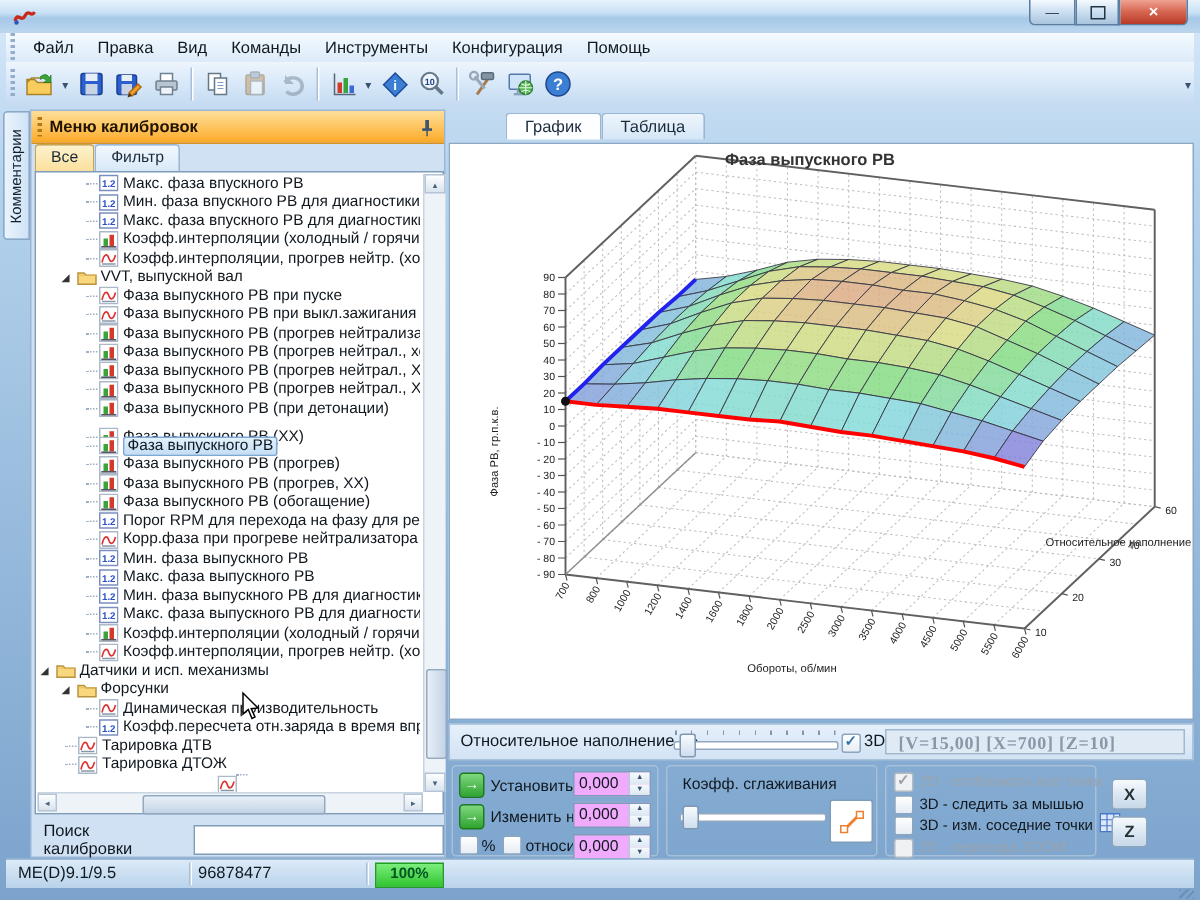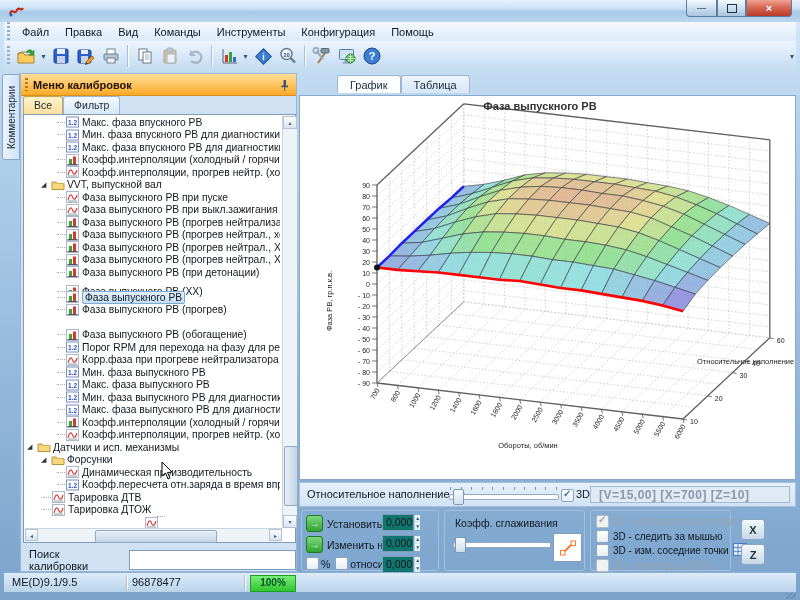--- a/index.html
+++ b/index.html
@@ -74,29 +74,29 @@
   .fill-label{left:7px;top:5px;font-size:11px;color:#10181f;}
   .slider-ticks{height:3px;background:repeating-linear-gradient(90deg,#8496a8 0 1px,transparent 1px 10.6px);}
   .slider-track{height:4px;background:#fff;border:1px solid #93a8c0;border-radius:2px;}
   .slider-thumb{position:absolute;width:9px;height:14px;background:linear-gradient(180deg,#f8fbfd,#cfdeee);
     border:1px solid #7f98b5;border-radius:2px;}
   .cb{width:11px;height:11px;background:linear-gradient(180deg,#fff,#e6edf4);border:1px solid #8da6c0;border-radius:2px;position:relative;flex:none;}
   .cb.checked::after{content:"✓";color:#2f76b0;font-size:10px;font-weight:bold;position:absolute;left:1px;top:-2px;}
   .cb.dis{background:#f0f1f2;border-color:#b2bac2;}
   .cb.dis::after{color:#98a0a8;}
   .vxz{left:290px;top:3px;width:200px;height:17px;background:#dfeaf5;border:1px solid #a2b8ce;
-    font-size:12px;font-weight:bold;color:#8b97a8;padding:1px 0 0 8px;box-sizing:border-box;letter-spacing:0.5px;}
+    font-size:12px;font-weight:bold;color:#8b97a8;padding:1px 0 0 8px;box-sizing:border-box;letter-spacing:0.5px;font-family:Liberation Serif, serif;}
   
   .ctrlrow{left:299px;top:509px;width:497px;height:63px;}
   .grp{position:absolute;border:1px solid #a6c0da;border-radius:3px;box-sizing:border-box;}
   .garow{position:absolute;display:flex;align-items:center;}
   .gbtn{width:15px;height:15px;border-radius:3px;border:1px solid #1d7a1d;background:linear-gradient(180deg,#7ed87e,#2fa42f);
     color:#fff;font-size:10px;font-weight:bold;display:flex;align-items:center;justify-content:center;flex:none;}
   .galabel{font-size:10.5px;color:#10181f;margin-left:4px;}
-  .spin{position:absolute;width:32px;height:17px;background:#0f766e;border:1px solid #7f9db9;box-sizing:border-box;display:flex;}
+  .spin{position:absolute;width:52px;height:17px;background:#f0abfc;border:1px solid #7f9db9;box-sizing:border-box;display:flex;}
   .spin .val{flex:1;font-size:10.5px;padding:1px 2px 0 3px;color:#10181f;}
   .spin .arr{width:13px;display:flex;flex-direction:column;border-left:1px solid #b8c8d8;}
   .spin .arr div{flex:1;font-size:5px;color:#3a5272;text-align:center;line-height:7px;background:linear-gradient(180deg,#f6fafd,#dbe7f2);}
   .smbtn{position:absolute;width:27px;height:27px;background:#fff;border:1px solid #7f9db9;border-radius:2px;
     display:flex;align-items:center;justify-content:center;}
   .optrow{position:absolute;display:flex;align-items:center;height:13px;}
   .optrow .lbl{font-size:10px;color:#10181f;margin-left:4px;white-space:nowrap;}
   .optrow.dis .lbl{color:#9aa4ae;}
   .xzbtn{position:absolute;width:22px;height:19px;border:1px solid #8da6c0;border-radius:3px;
     background:linear-gradient(180deg,#f6fafd,#d8e4f0 60%,#c8d8e8);font-size:11px;font-weight:bold;color:#233;
@@ -410,20 +410,30 @@
         </div>
         <div class="trow" style="top: 187.5px;">
           <span class="stub" style="margin-left:32px"></span>
           <span class="ticon"><svg width="13" height="12">
               <rect x="0.5" y="0.5" width="12" height="11" fill="#fff" stroke="#aab8c8"></rect>
               <rect x="3" y="5" width="3" height="5" fill="#3aa33a"></rect>
               <rect x="7" y="2.5" width="3" height="7.5" fill="#d33a2a"></rect>
               <line x1="1.5" y1="10.5" x2="11.5" y2="10.5" stroke="#556"></line>
             </svg></span>
           <span class="tlabel">Фаза выпускного РВ (прогрев)</span>
+        </div>
+        <div class="trow" style="top: 200px;">
+          <span class="stub" style="margin-left:32px"></span>
+          <span class="ticon"><svg width="13" height="12">
+              <rect x="0.5" y="0.5" width="12" height="11" fill="#fff" stroke="#aab8c8"></rect>
+              <rect x="3" y="5" width="3" height="5" fill="#3aa33a"></rect>
+              <rect x="7" y="2.5" width="3" height="7.5" fill="#d33a2a"></rect>
+              <line x1="1.5" y1="10.5" x2="11.5" y2="10.5" stroke="#556"></line>
+            </svg></span>
+          <span class="tlabel">Фаза выпускного РВ (прогрев, ХХ)</span>
         </div>
         <div class="trow" style="top: 212.5px;">
           <span class="stub" style="margin-left:32px"></span>
           <span class="ticon"><svg width="13" height="12">
               <rect x="0.5" y="0.5" width="12" height="11" fill="#fff" stroke="#aab8c8"></rect>
               <rect x="3" y="5" width="3" height="5" fill="#3aa33a"></rect>
               <rect x="7" y="2.5" width="3" height="7.5" fill="#d33a2a"></rect>
               <line x1="1.5" y1="10.5" x2="11.5" y2="10.5" stroke="#556"></line>
             </svg></span>
           <span class="tlabel">Фаза выпускного РВ (обогащение)</span>

